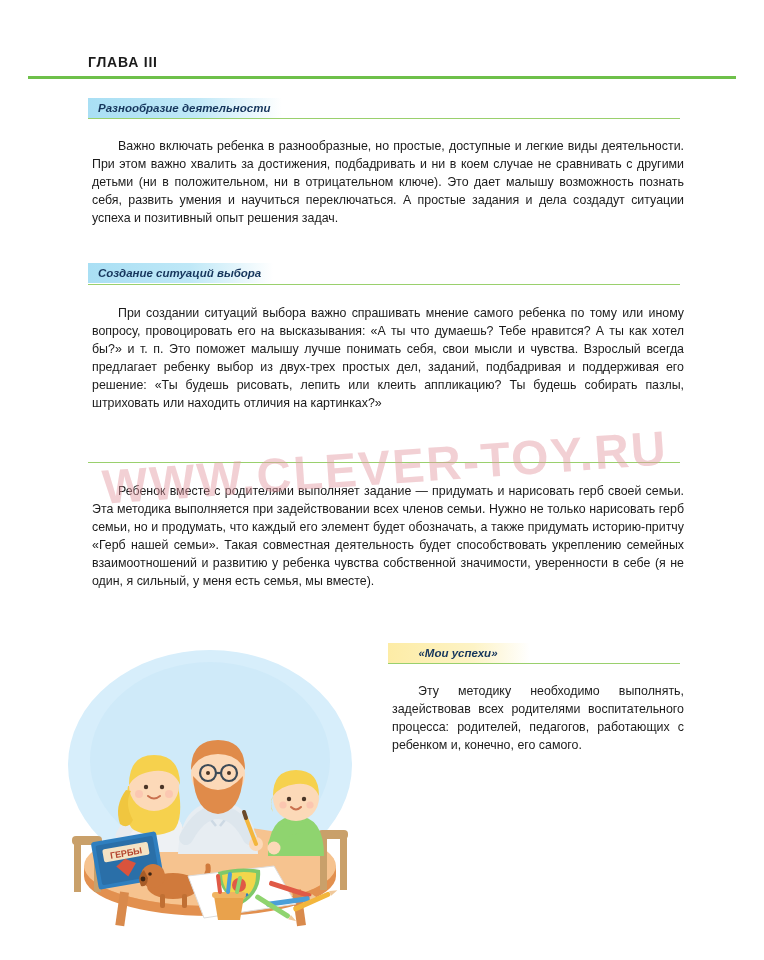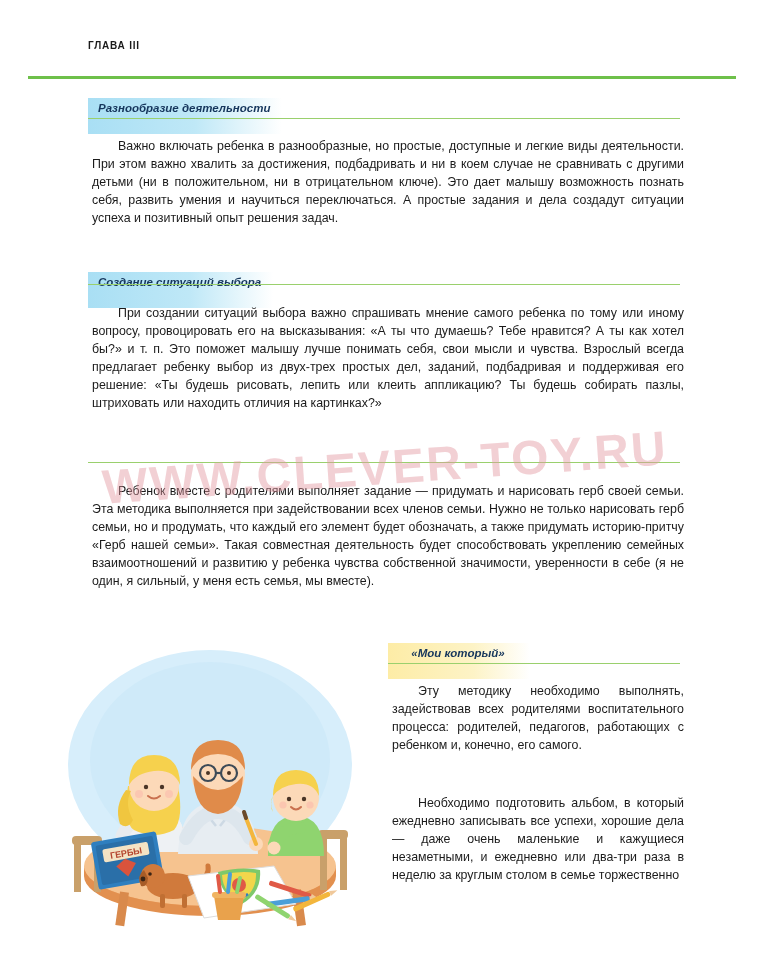--- a/index.html
+++ b/index.html
@@ -17,43 +17,43 @@
   }
 
   .page {
     position: absolute;
     inset: 0;
   }
 
   
   .chapter-header {
     position: absolute;
-    top: 40px;
+    top: 54px;
     left: 88px;
-    font-size: 10px;
+    font-size: 14px;
     font-weight: bold;
     letter-spacing: 0.8px;
     color: #1b1b1b;
   }
   .header-rule {
     position: absolute;
     top: 76px;
     left: 28px;
     width: 708px;
     height: 3px;
     background: #6ec04a;
   }
 
   
   .sec-head {
     position: absolute;
     height: 20px;
     display: flex;
     align-items: center;
-    padding: 0 12px 16px 10px;
+    padding: 0 12px 0 10px;
     font-size: 11.5px;
     font-weight: bold;
     font-style: italic;
     color: #16365c;
   }
   .sec-head.blue {
     background: linear-gradient(to right, #a9dff4 0%, #bfe8f7 55%, #ffffff 100%);
   }
   .sec-head.yellow {
     background: linear-gradient(to right, #fdeca6 0%, #fdf3c6 60%, #ffffff 100%);
@@ -108,33 +108,32 @@
 
 <div class="page">
 
   <div class="chapter-header">ГЛАВА III</div>
   <div class="header-rule"></div>
 
   <div class="sec-head blue" style="top:98px; left:88px;">Разнообразие деятельности</div>
   <div class="sec-rule" style="top:118px; left:88px; width:592px;"></div>
   <p class="body" style="top:133px; left:88px; width:592px;">Важно включать ребенка в разнообразные, но простые, доступные и легкие виды деятельности. При этом важно хвалить за достижения, подбадривать и ни в коем случае не сравнивать с другими детьми (ни в положительном, ни в отрицательном ключе). Это дает малышу возможность познать себя, развить умения и научиться переключаться. А простые задания и дела создадут ситуации успеха и позитивный опыт решения задач.</p>
 
-  <div class="sec-head blue" style="top:272px; left:88px;">Создание ситуаций выбора</div>
+  <div class="sec-head blue" style="top:263px; left:88px;">Создание ситуаций выбора</div>
   <div class="sec-rule" style="top:284px; left:88px; width:592px;"></div>
   <p class="body" style="top:300px; left:88px; width:592px;">При создании ситуаций выбора важно спрашивать мнение самого ребенка по тому или иному вопросу, провоцировать его на высказывания: «А ты что думаешь? Тебе нравится? А ты как хотел бы?» и т. п. Это поможет малышу лучше понимать себя, свои мысли и чувства. Взрослый всегда предлагает ребенку выбор из двух-трех простых дел, заданий, подбадривая и поддерживая его решение: «Ты будешь рисовать, лепить или клеить аппликацию? Ты будешь собирать пазлы, штриховать или находить отличия на картинках?»</p>
 
   <div class="sec-rule" style="top:462px; left:88px; width:592px;"></div>
   <p class="body" style="top:478px; left:88px; width:592px;">Ребенок вместе с родителями выполняет задание — придумать и нарисовать герб своей семьи. Эта методика выполняется при задействовании всех членов семьи. Нужно не только нарисовать герб семьи, но и продумать, что каждый его элемент будет обозначать, а также придумать историю-притчу «Герб нашей семьи». Такая совместная деятельность будет способствовать укреплению семейных взаимоотношений и развитию у ребенка чувства собственной значимости, уверенности в себе (я не один, я сильный, у меня есть семья, мы вместе).</p>
 
   <div class="watermark">WWW.CLEVER-TOY.RU</div>
 
-  <div class="sec-head yellow" style="top:643px; left:388px; width:120px; justify-content:center;">«Мои который»</div>
+  <div class="sec-head yellow" style="top:643px; left:388px; width:120px; justify-content:center;">«Мои успехи»</div>
   <div class="sec-rule" style="top:663px; left:388px; width:292px;"></div>
   <p class="body" style="top:678px; left:388px; width:292px;">Эту методику необходимо выполнять, задействовав всех родителями воспитательного процесса: родителей, педагогов, работающих с ребенком и, конечно, его самого.</p>
-  <p class="body" style="top:790px; left:388px; width:292px;">Необходимо подготовить альбом, в который ежедневно записывать все успехи, хорошие дела — даже очень маленькие и кажущиеся незаметными, и ежедневно или два-три раза в неделю за круглым столом в семье торжественно</p>
 
   <div class="illus">
     <svg width="300" height="290" viewBox="0 0 300 290" xmlns="http://www.w3.org/2000/svg" aria-hidden="true">
 
       <ellipse cx="150" cy="125" rx="142" ry="115" fill="#d7eefb"></ellipse>
       <ellipse cx="150" cy="120" rx="120" ry="98" fill="#cfeaf9"></ellipse>
 
       <ellipse cx="150" cy="232" rx="126" ry="40" fill="#f0a96a"></ellipse>
       <ellipse cx="150" cy="226" rx="126" ry="40" fill="#f6c38f"></ellipse>
       <path d="M24 226 a126 40 0 0 0 252 0 v10 a126 40 0 0 1 -252 0 z" fill="#e2904f"></path>

